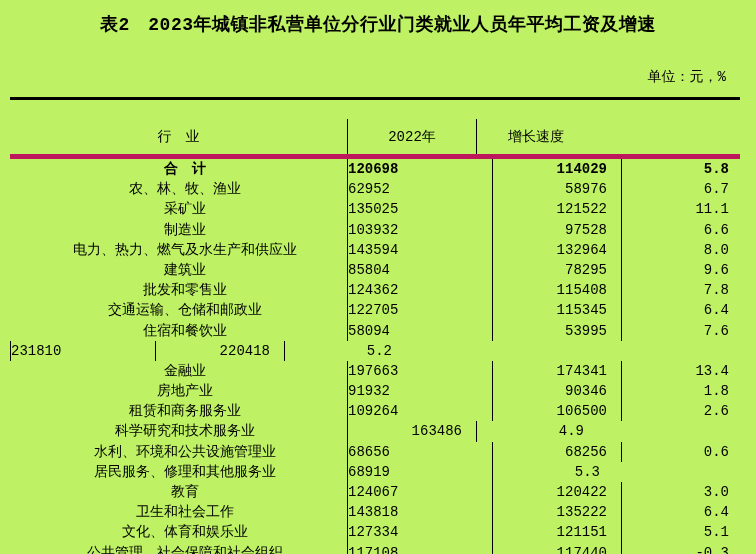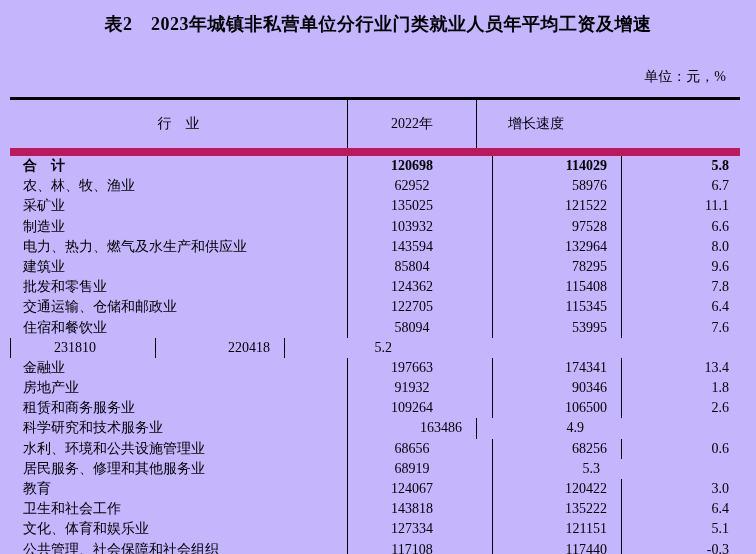--- a/index.html
+++ b/index.html
@@ -1,22 +1,22 @@
 <!DOCTYPE html>
 <html><head>
 <meta charset="utf-8">
 <style>
   * { margin:0; padding:0; box-sizing:border-box; }
   html,body { background:#ffffff; }
   .page {
     position:relative;
     width:756px; height:554px;
-    background:#c4b5fd;
+    background:#bef264;
     color:#000000;
-    font-family:Liberation Serif, serif;
+    font-family:Liberation Mono, monospace;
     overflow:hidden;
   }
   .page-title {
     position:absolute;
     top:12px; left:0; width:100%;
     text-align:center;
     font-size:18px;
     font-weight:bold;
     letter-spacing:0.5px;
   }
@@ -27,43 +27,44 @@
   }
   .wage-table {
     position:absolute;
     top:97px; left:10px;
     width:730px;
     border-top:3px solid #000000;
     border-bottom:3px solid #000000;
   }
   .thead {
     display:flex;
-    height:56px;
-    border-bottom:8px solid #be185d;
+    height:40px;
+    border-bottom:5px solid #be185d;
+    margin-top:19px;
   }
   .thead .cell {
     display:flex;
     align-items:center;
     justify-content:center;
     font-size:14px;
   }
   .trow {
     display:flex;
     height:20.2px;
     line-height:20.2px;
     font-size:14px;
   }
   .trow.bold { font-weight:bold; }
   .cell { overflow:hidden; white-space:nowrap; }
   .c0 { width:337px; }
   .c1 { width:145px; border-left:1px solid #000000; }
   .c2 { width:129px; border-left:1px solid #000000; }
   .c3 { width:119px; border-left:1px solid #000000; }
-  .trow .c0 { padding-left:13px; text-align:left; }
-  .trow .c1 { padding-right:16px; text-align:center; }
+  .trow .c0 { padding-left:13px; text-align:center; }
+  .trow .c1 { padding-right:16px; text-align:left; }
   .trow .c2 { padding-right:14px; text-align:right; }
   .trow .c3 { padding-right:11px; text-align:right; }
 </style>
 </head>
 <body>
 
 <div class="page">
 
   <div class="page-title">表2　2023年城镇非私营单位分行业门类就业人员年平均工资及增速</div>
 

